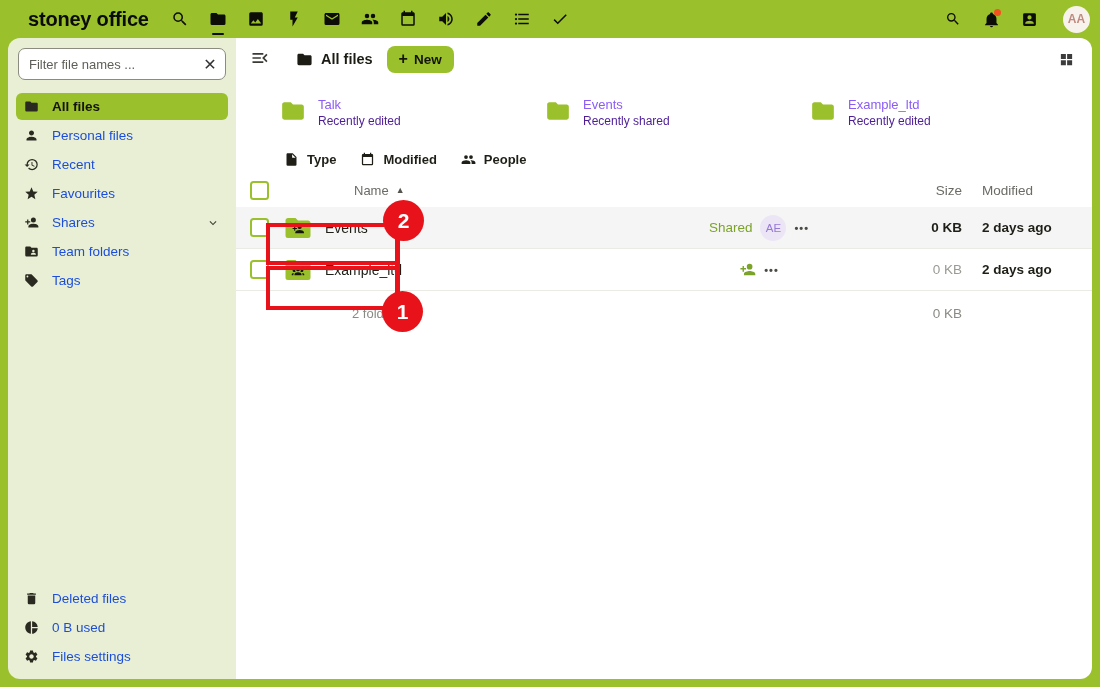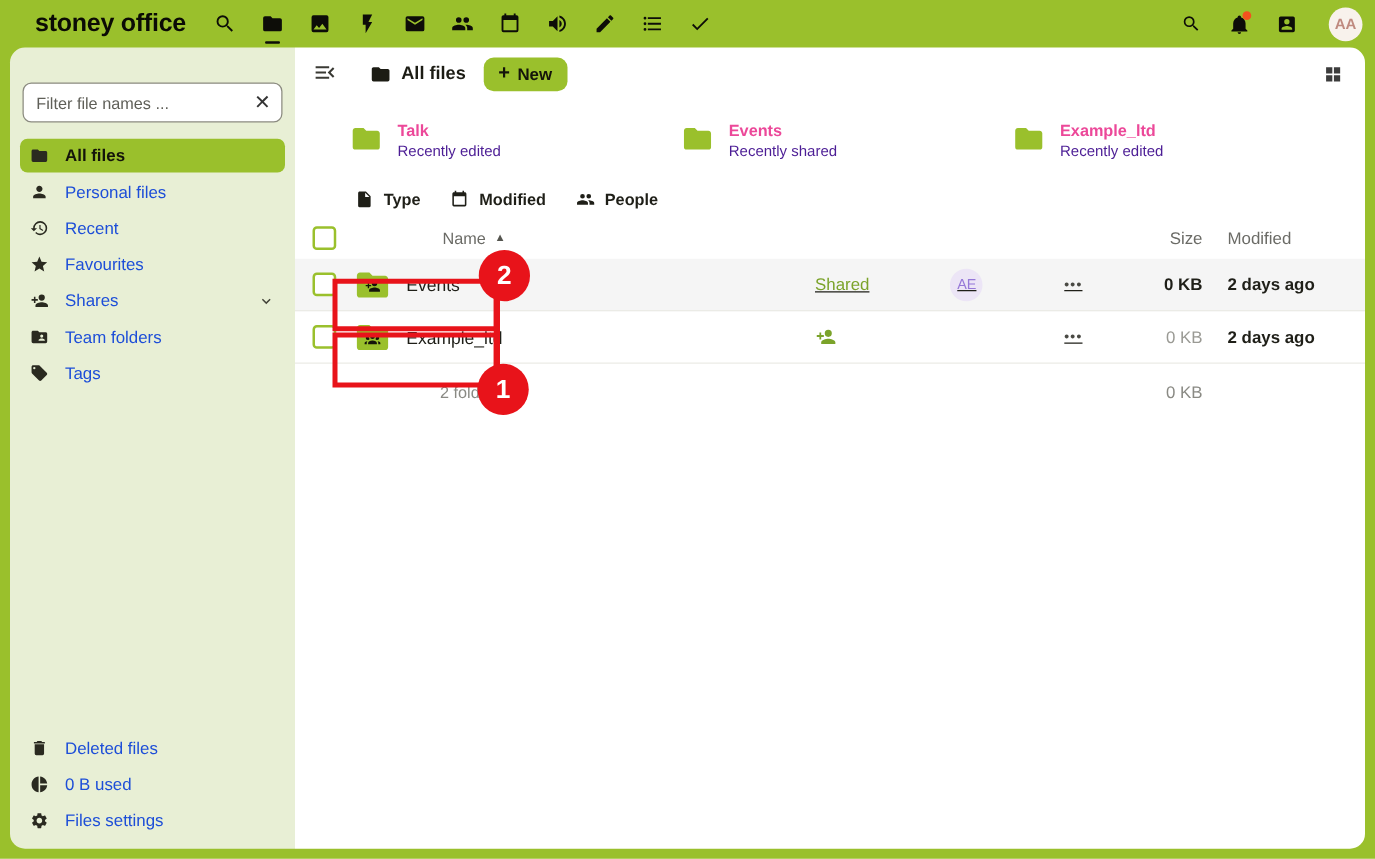--- a/index.html
+++ b/index.html
@@ -17,21 +17,21 @@
   .appbtn{width:38px;height:38px;display:flex;align-items:center;justify-content:center;color:#0d0d08;position:relative;cursor:pointer;}
   .appbtn .ic{width:18px;height:18px;}
   .appbtn .active-dash{position:absolute;bottom:3px;left:50%;transform:translateX(-50%);width:12px;height:2.5px;background:#0d0d08;border-radius:2px;}
   .topbar-right{margin-left:auto;display:flex;align-items:center;}
   .bell-wrap{position:relative;}
   .notif-dot{position:absolute;top:9px;right:9px;width:7px;height:7px;border-radius:50%;background:var(--notification-dot,#f4511e);}
   .avatar{width:27px;height:27px;border-radius:50%;background:var(--avatar-user-bg,#f8f2ec);
     color:var(--avatar-user-fg,#bf8a7f);font-size:12px;font-weight:700;display:flex;align-items:center;justify-content:center;margin-left:15px;cursor:pointer;}
   
   .app-frame{position:absolute;top:38px;left:8px;right:8px;bottom:8px;display:flex;}
-  .sidebar{width:228px;background:var(--sidebar-bg,#e8efd5);border-radius:12px 0 0 12px;display:flex;flex-direction:column;box-sizing:border-box;padding-top:28px;}
+  .sidebar{width:228px;background:var(--sidebar-bg,#e8efd5);border-radius:12px 0 0 12px;display:flex;flex-direction:column;box-sizing:border-box;padding-top:10px;}
   .content{flex:1;background:#ffffff;border-radius:0 12px 12px 0;position:relative;overflow:hidden;}
   
   .filter-wrap{margin:0 10px 10px 10px;position:relative;}
   .filter-input{width:100%;box-sizing:border-box;height:32px;border:1.5px solid #8b8b80;border-radius:7px;background:#fff;
     padding:0 30px 0 10px;font-size:13px;color:#333;font-family:inherit;outline:none;}
   .filter-input::placeholder{color:#5f5f58;}
   .filter-clear{position:absolute;right:8px;top:50%;transform:translateY(-50%);color:#333;width:16px;height:16px;cursor:pointer;display:flex;align-items:center;justify-content:center;}
   .nav{display:flex;flex-direction:column;padding:2px 8px 0 8px;}
   .nav-item{height:27px;margin:1px 0;display:flex;align-items:center;gap:13px;padding:0 8px;border-radius:6px;
     font-size:13.5px;color:#1d4ed8;cursor:pointer;}
@@ -47,40 +47,40 @@
   .breadcrumb .ic{width:17px;height:17px;color:#1c1c14;}
   .new-btn{margin-left:14px;height:27px;background:var(--accent,#9ac02c);border:none;border-radius:8px;
     display:flex;align-items:center;gap:6px;padding:0 12px;font-size:13.5px;font-weight:700;color:#14140a;font-family:inherit;cursor:pointer;}
   .new-btn .plus{font-size:16px;font-weight:700;line-height:1;}
   .grid-btn{margin-left:auto;width:28px;height:28px;display:flex;align-items:center;justify-content:center;color:#3c3c3c;cursor:pointer;margin-right:2px;}
   .grid-btn .ic{width:15px;height:15px;}
   
   .recos{display:flex;padding:16px 0 10px 44px;}
   .reco-card{width:265px;display:flex;gap:12px;align-items:flex-start;cursor:pointer;}
   .reco-card .ic{width:26px;height:26px;color:var(--folder-green,#9ac02c);margin-top:2px;}
-  .reco-title{font-size:13px;font-weight:700;color:#ec4899;line-height:17px;}
+  .reco-title{font-size:13px;font-weight:400;color:#8b5cf6;line-height:17px;}
   .reco-sub{font-size:12px;color:#4c1d95;line-height:17px;}
   
   .chips{display:flex;gap:24px;padding:12px 0 6px 48px;}
   .chip{display:flex;align-items:center;gap:8px;font-size:13px;font-weight:700;color:#1f1f18;cursor:pointer;}
   .chip .ic{width:15px;height:15px;color:#1f1f18;}
   
   .tr{display:flex;align-items:center;box-sizing:border-box;padding-right:30px;}
   .thead{height:34px;color:#6b6b66;font-size:13px;}
   .row{height:42px;border-bottom:1px solid #ebebe6;font-size:14px;color:#1f1f18;}
   .row.shaded{background:var(--row-hover-bg,#f5f5f5);}
   .cell-check{width:15px;height:15px;border:2px solid var(--accent,#9ac02c);border-radius:3.5px;background:#fff;margin-left:14px;flex:none;cursor:pointer;}
   .cell-ficon{width:30px;height:30px;margin-left:14px;position:relative;flex:none;cursor:pointer;}
   .cell-ficon .folder{width:30px;height:30px;color:var(--folder-green,#9ac02c);}
   .cell-ficon .overlay{position:absolute;left:50%;top:55%;transform:translate(-50%,-50%);width:13px;height:13px;color:#14140a;}
   .cell-name{flex:1;margin-left:12px;display:flex;align-items:center;gap:7px;cursor:pointer;}
   .head-name-spacer{width:71px;flex:none;}
   .head-name{flex:1;margin-left:14px;display:flex;align-items:center;gap:7px;cursor:pointer;}
   .sort-arrow{font-size:9px;color:#55554f;}
-  .cell-actions{width:230px;flex:none;display:flex;align-items:center;justify-content:space-between;gap:24px;padding-right:16px;box-sizing:border-box;text-decoration:underline;}
+  .cell-actions{width:230px;flex:none;display:flex;align-items:center;justify-content:center;gap:8px;padding-right:16px;box-sizing:border-box;}
   .shared-link{color:var(--shared-green,#7ba32a);font-size:13.5px;cursor:pointer;}
   .ae-avatar{width:26px;height:26px;border-radius:50%;background:var(--avatar-ae-bg,#ece5f6);color:var(--avatar-ae-fg,#9678d8);
     font-size:11.5px;display:flex;align-items:center;justify-content:center;cursor:pointer;}
   .quickshare{width:17px;height:17px;color:var(--shared-green,#84ad2d);cursor:pointer;}
   .menu-dots{color:#4a4a44;font-size:11px;letter-spacing:1px;font-weight:700;cursor:pointer;}
   .cell-size{width:80px;flex:none;text-align:right;font-size:13.5px;}
   .cell-mod{width:80px;flex:none;margin-left:20px;font-size:13.5px;white-space:nowrap;}
   .size-strong{color:#1f1f18;font-weight:600;}
   .size-dim{color:#9a9a94;}
   .mod-txt{color:#1f1f18;font-weight:600;}

